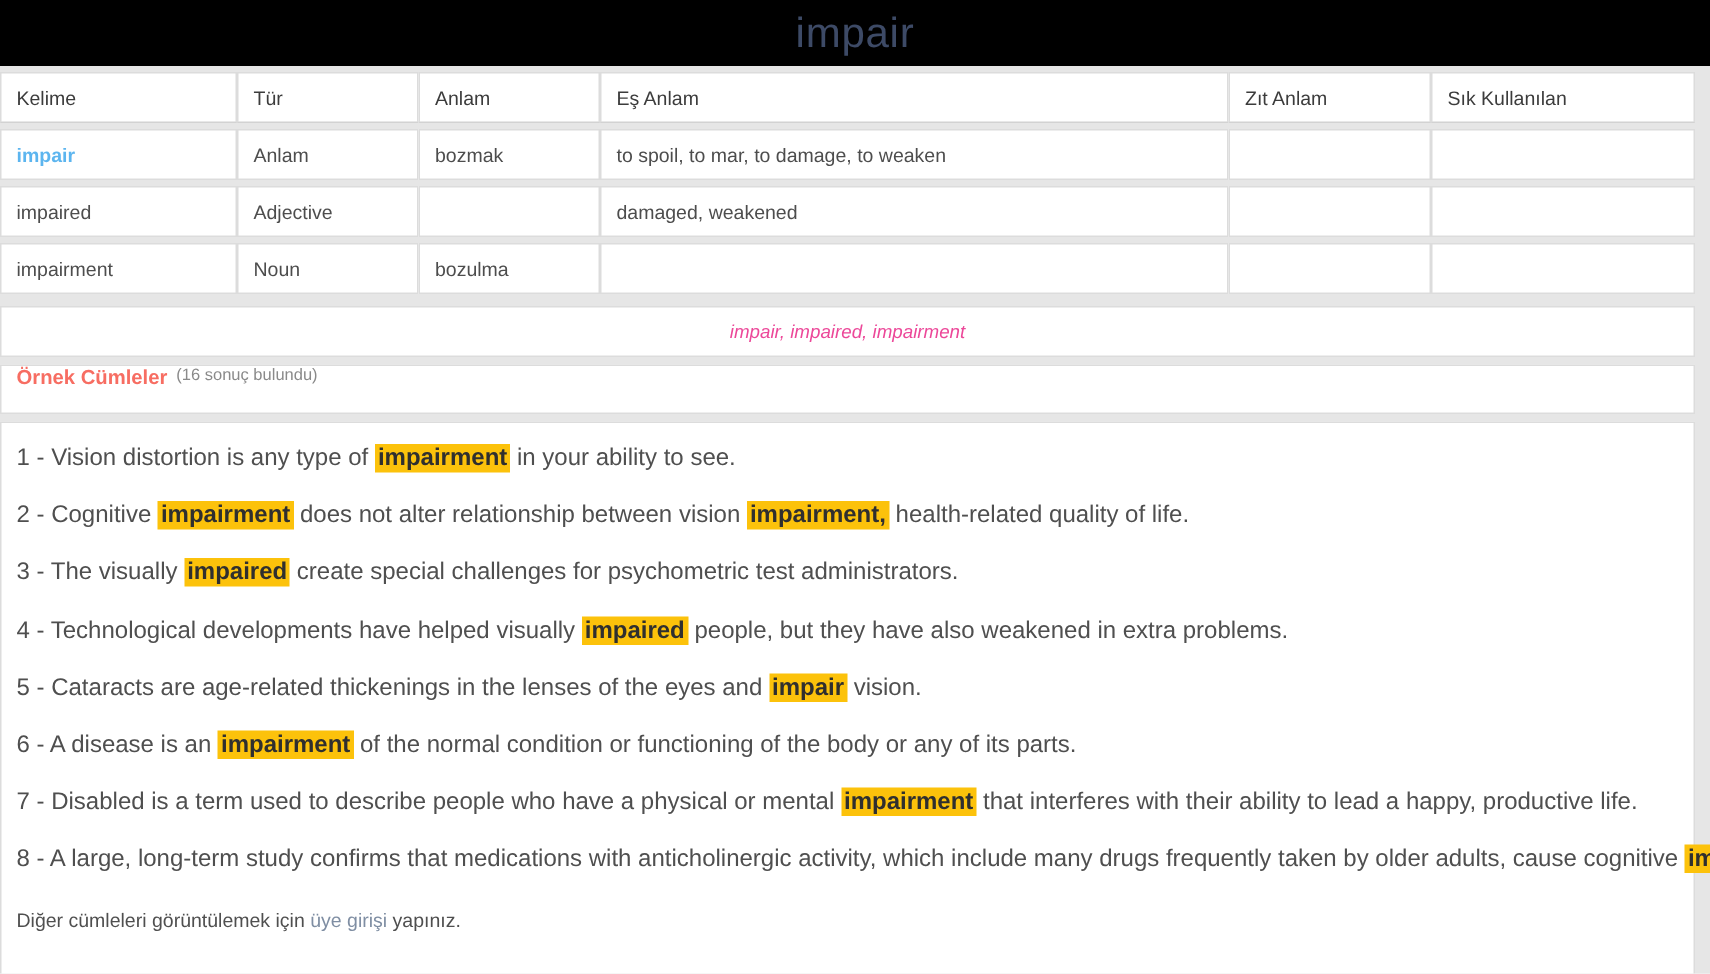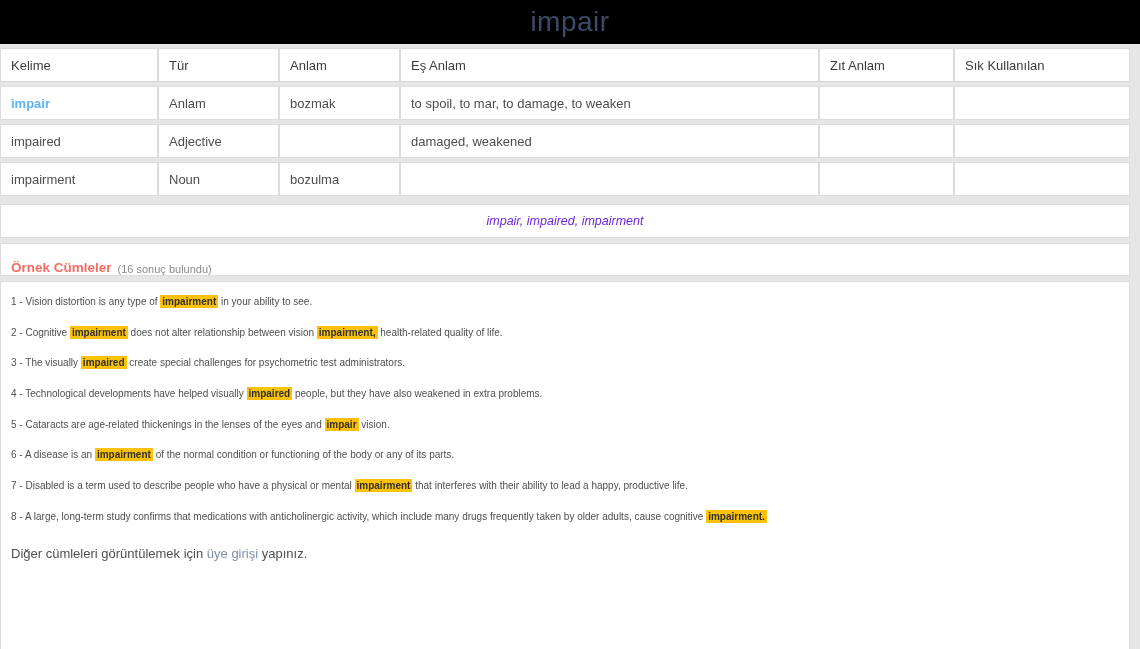--- a/index.html
+++ b/index.html
@@ -91,31 +91,31 @@
     width: 1130px;
     background: #ffffff;
     border: 1px solid #dcdcdc;
     height: 34px;
     display: flex;
     align-items: center;
     justify-content: center;
     margin-top: 4px;
     font-style: italic;
     font-size: 12.5px;
-    color: #6d28d9;
+    color: #ec4899;
   }
 
   
   .examples-header {
     width: 1130px;
     background: #ffffff;
     border: 1px solid #dcdcdc;
     height: 33px;
     display: flex;
-    align-items: flex-end;
+    align-items: flex-start;
     padding-left: 10px;
     margin-top: 5px;
   }
   .examples-header .title {
     color: #f76d62;
     font-weight: bold;
     font-size: 13.5px;
   }
   .examples-header .count {
     color: #8a8a8a;
@@ -126,21 +126,21 @@
   
   .sentences-panel {
     width: 1130px;
     background: #ffffff;
     border: 1px solid #dcdcdc;
     margin-top: 5px;
     padding: 14px 10px 10px 10px;
     min-height: 372px;
   }
   .sentence {
-    font-size: 10px;
+    font-size: 16px;
     color: #4f4f4f;
     line-height: 1.25;
     margin: 0 0 18.2px 0;
     white-space: nowrap;
   }
   .sentence mark {
     background: #fcc20b;
     color: #2f2f2f;
     font-weight: bold;
     padding: 1px 2px 1px 2px;

